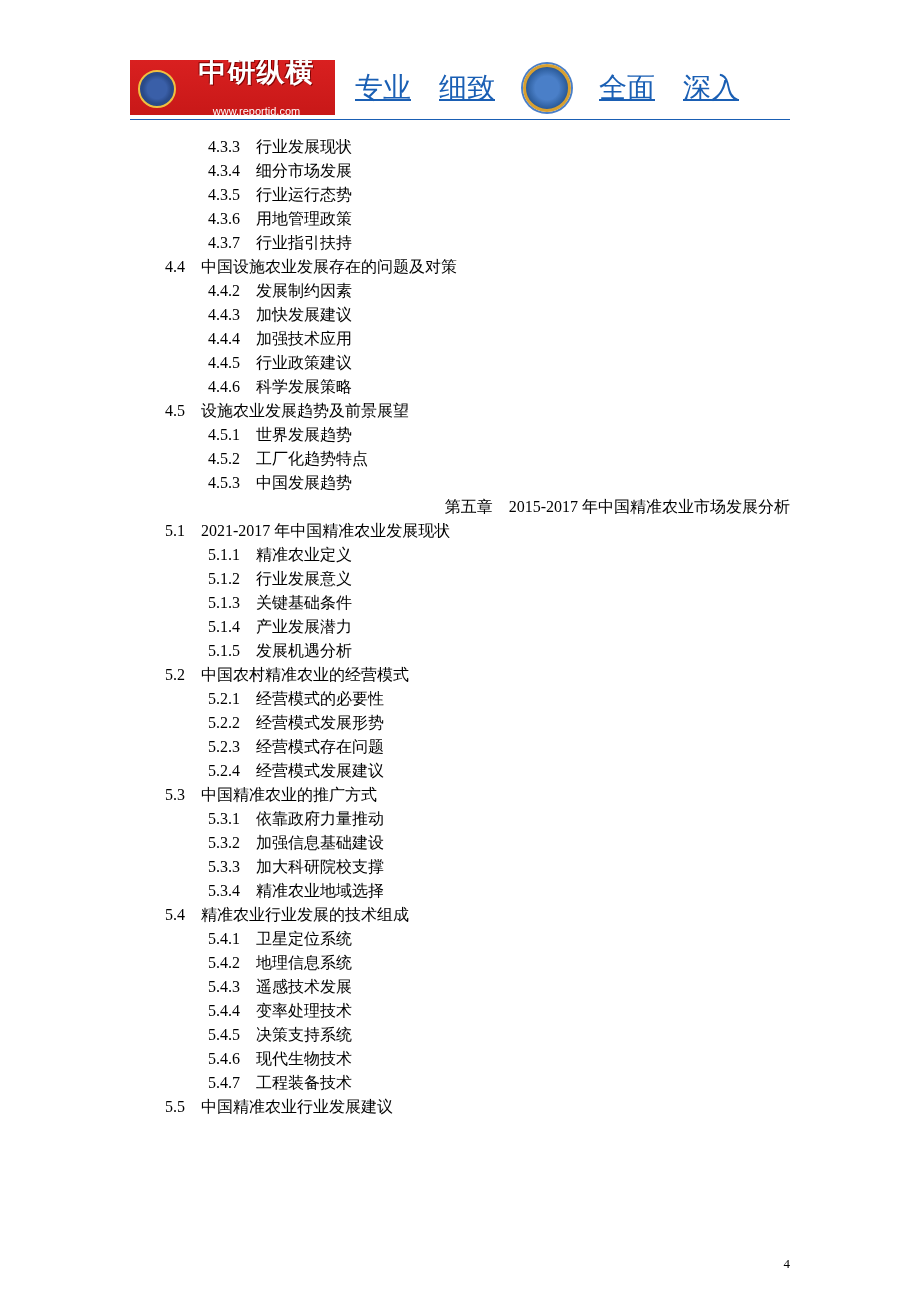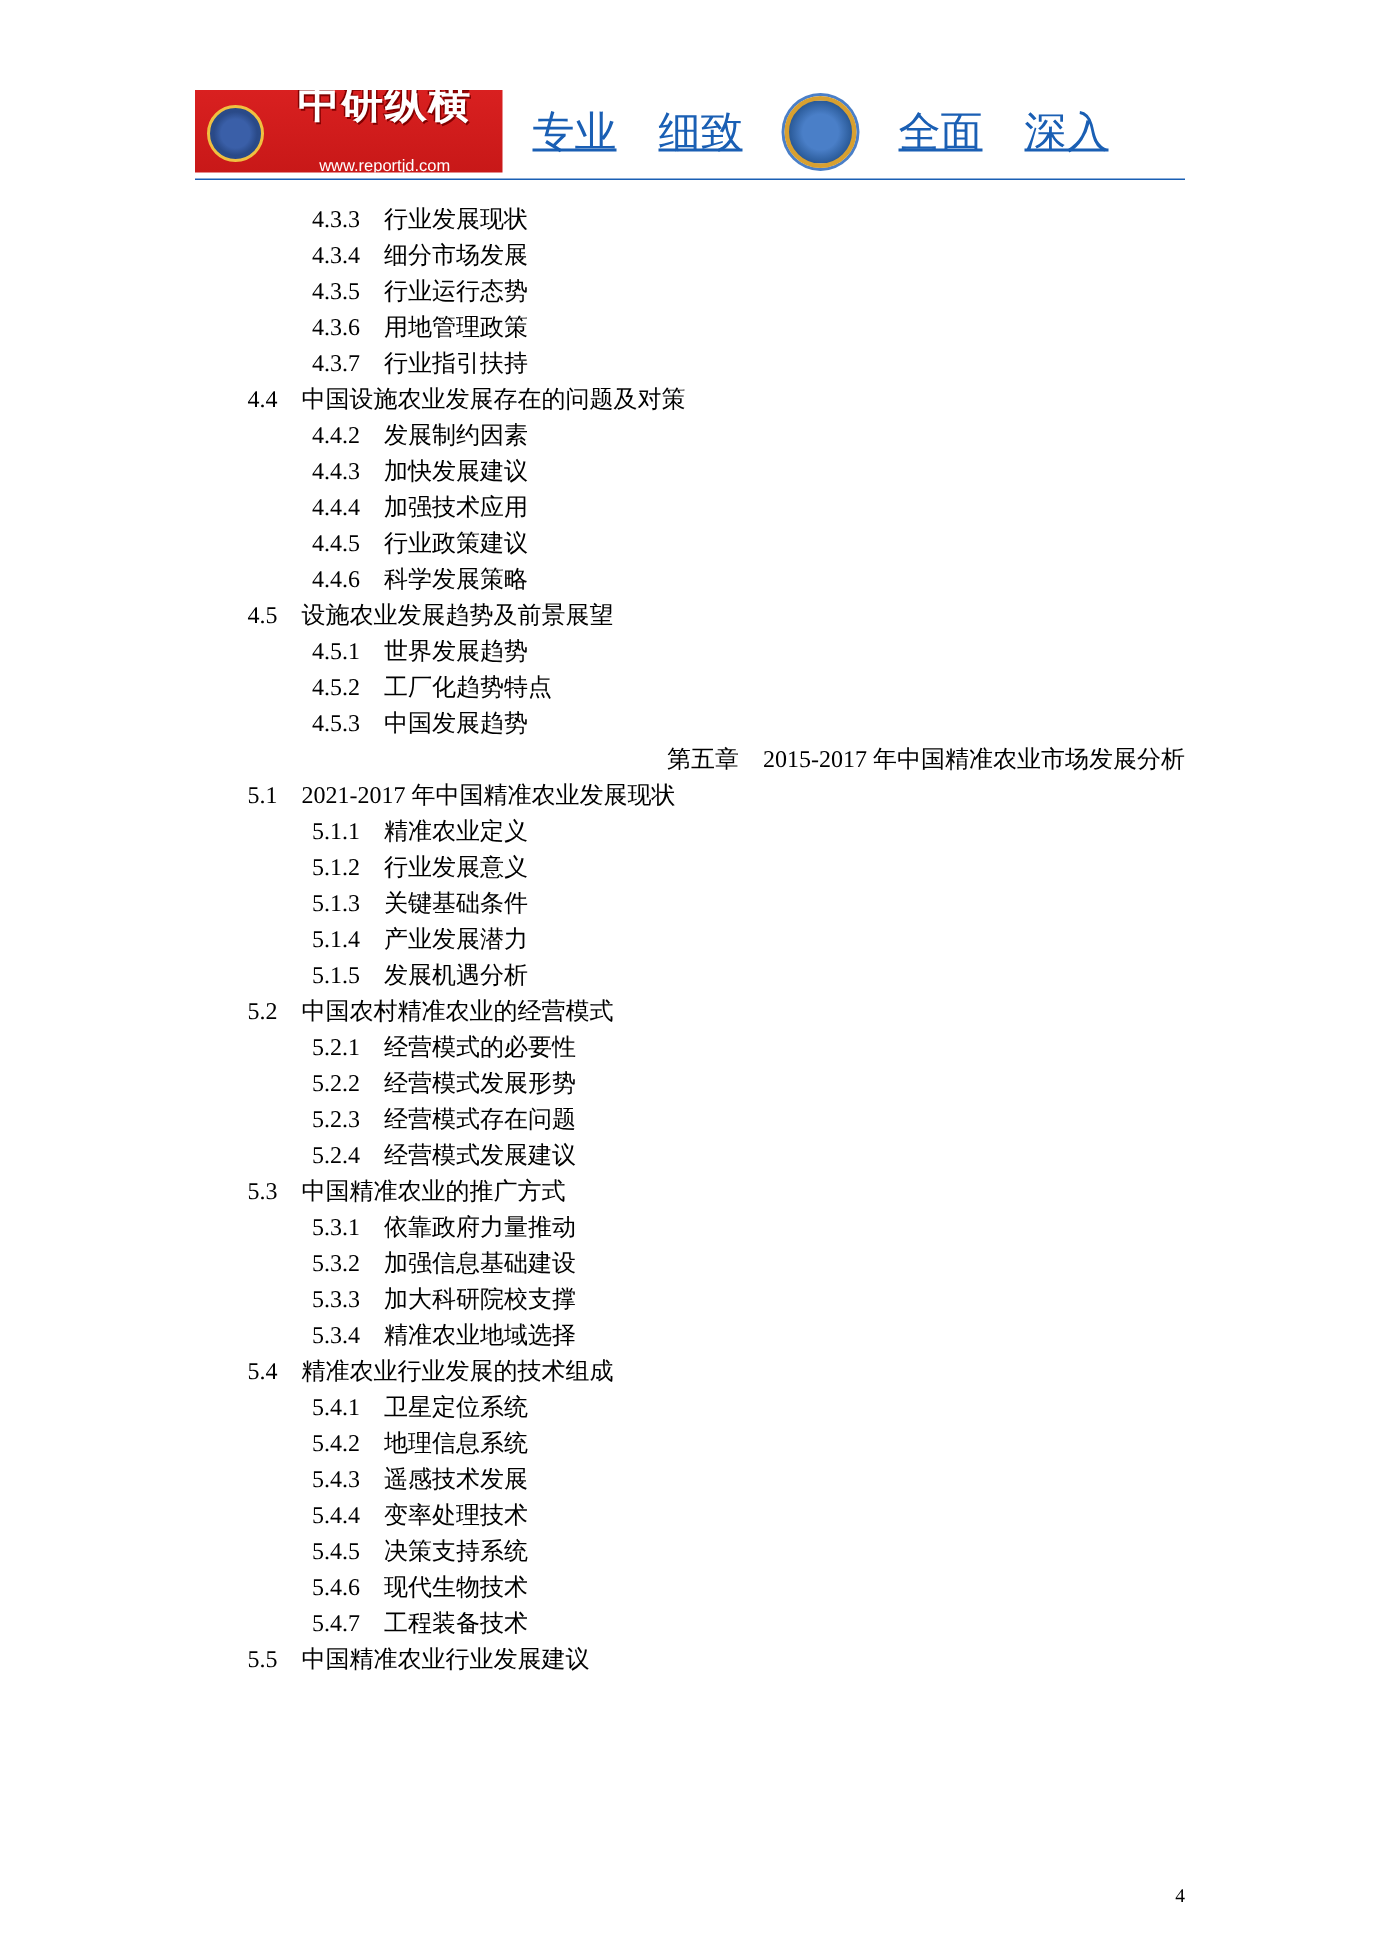--- a/index.html
+++ b/index.html
@@ -44,21 +44,21 @@
       border: 2px solid #f0c040;
     }
     .logo-text-block {
       margin-left: 48px;
       display: flex;
       flex-direction: column;
       align-items: center;
       line-height: 1;
     }
     .logo-main {
-      font-family: Liberation Mono, monospace;
+      font-family: Liberation Sans, sans-serif;
       font-weight: bold;
       font-size: 28px;
       color: #fff;
       letter-spacing: 1px;
       text-shadow: 1px 1px 0 #800000, -1px -1px 0 #800000;
     }
     .logo-url {
       font-family: Arial, sans-serif;
       font-size: 11px;
       color: #fff;

